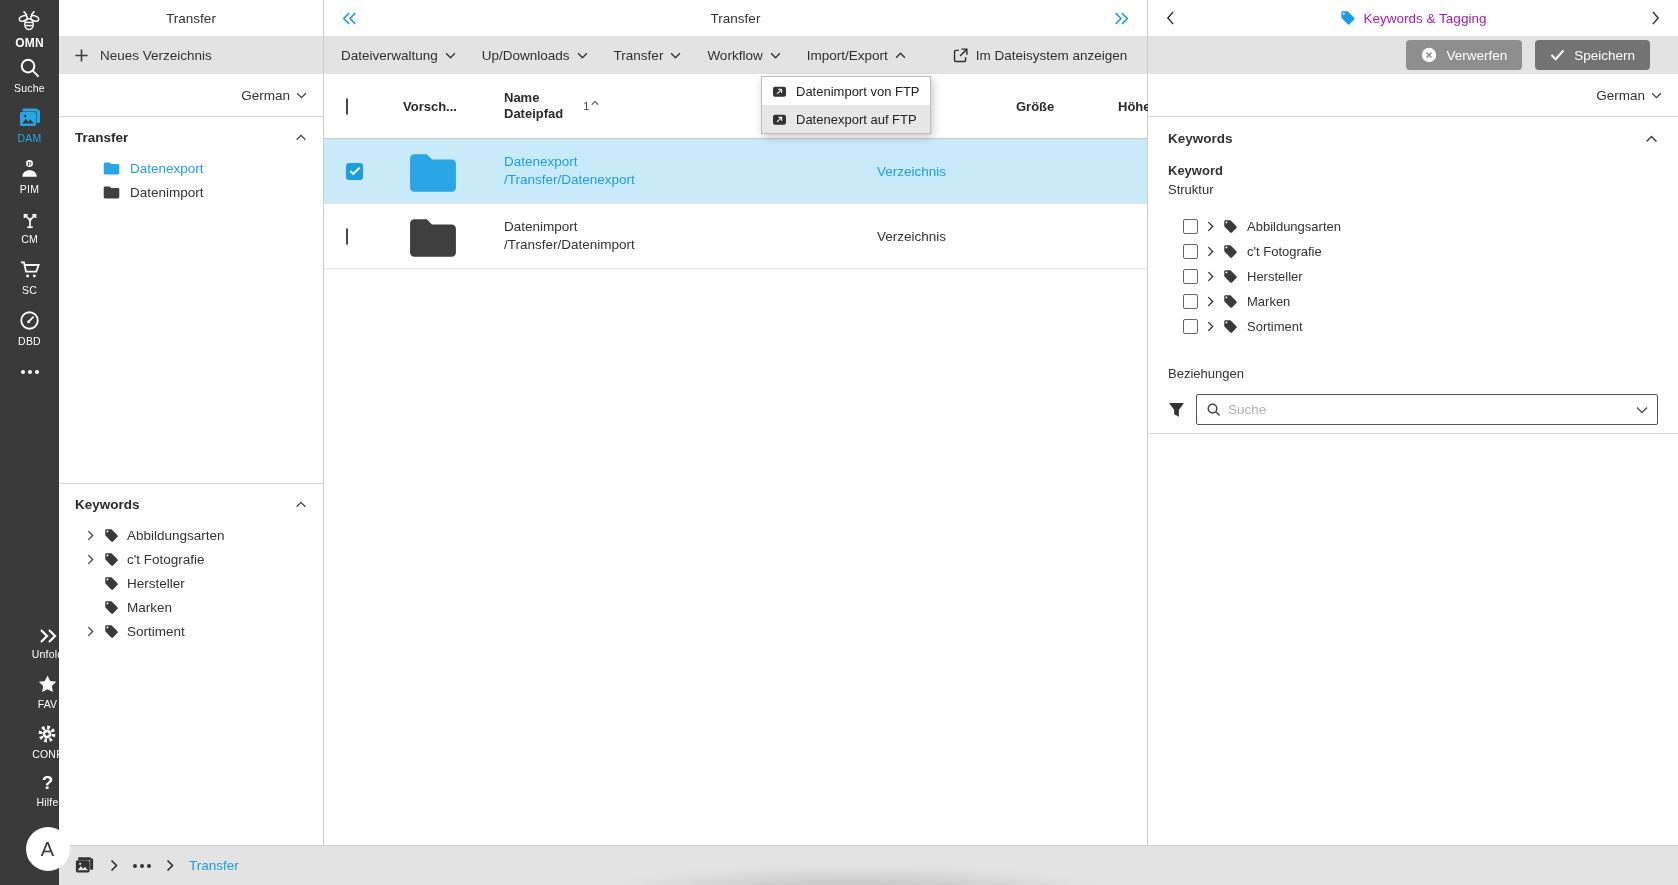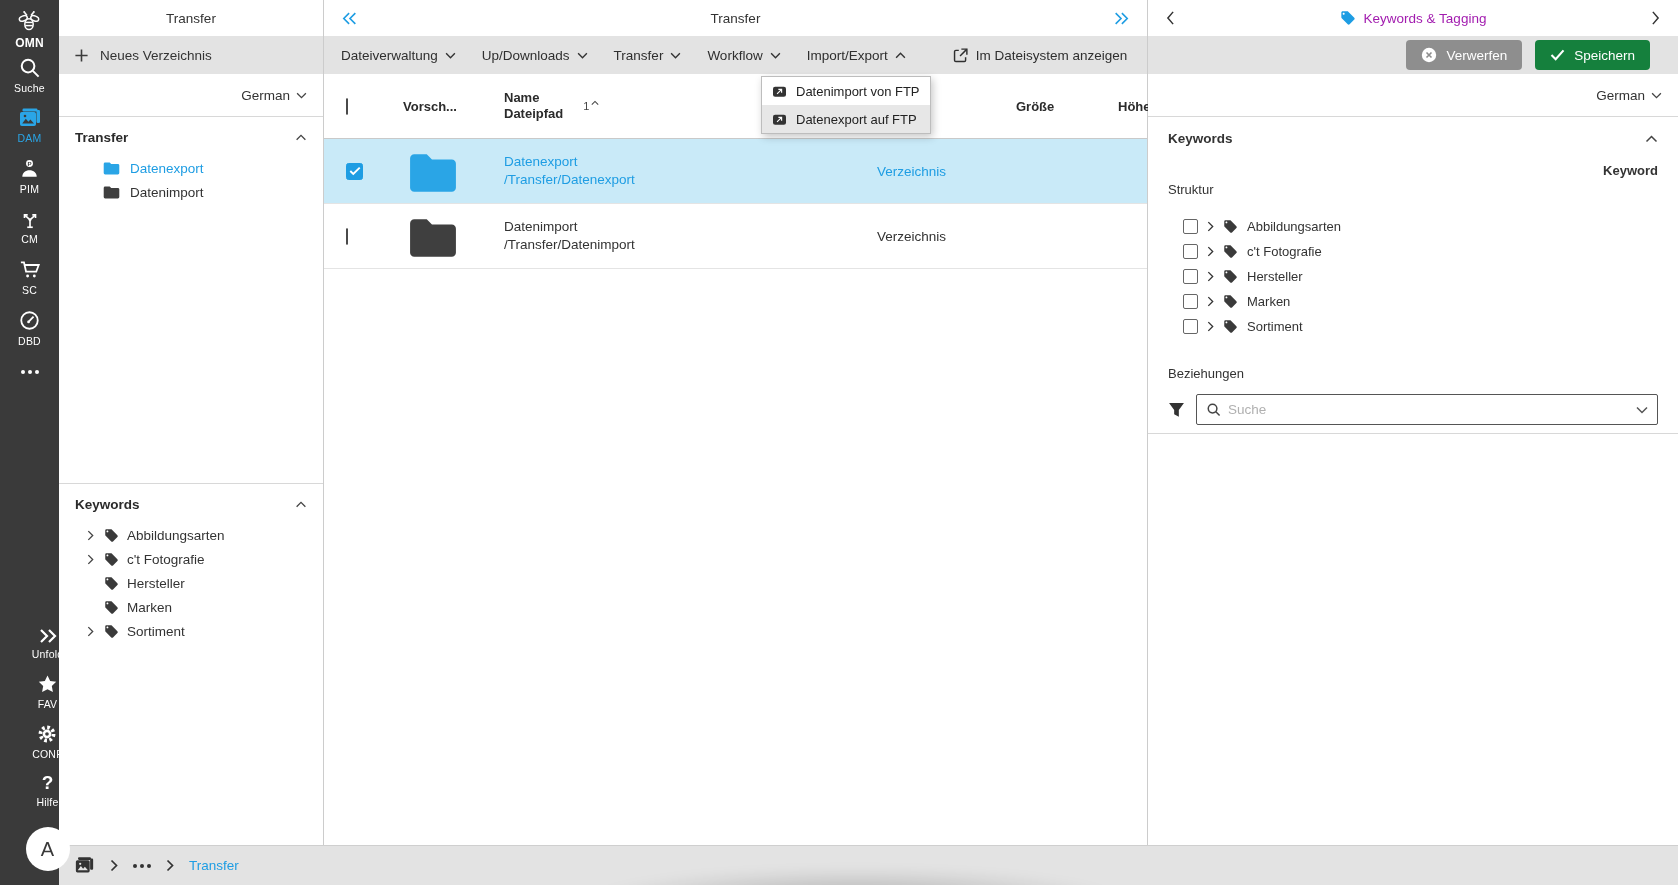--- a/index.html
+++ b/index.html
@@ -76,26 +76,26 @@
   .ctx-item { height:28px; display:flex; align-items:center; gap:9px; padding:0 10px;
               font-size:13px; color:#222; cursor:pointer; white-space:nowrap; }
   .ctx-item.hovered { background:#e7e7e7; }
 
   
   .rp-toolbar { justify-content:flex-end; gap:13px; padding-right:28px; }
   .btn { height:30px; border:none; border-radius:4px; color:#fff; font-size:13.5px;
          font-family:"Liberation Sans",sans-serif; display:flex; align-items:center; gap:9px;
          padding:0 15px; cursor:pointer; }
   .btn-gray { background:#8e8e8e; }
-  .btn-green { background:#15803d; }
+  .btn-green { background:#737373; }
   .rp-lang { border-bottom:1px solid #d8d8d8; }
   .rp-content { padding:0 20px; position:relative; }
   .rp-sec-title { margin-top:14px; display:flex; align-items:center; justify-content:space-between;
                   font-weight:bold; font-size:13.5px; }
-  .rp-field-label { margin-top:17px; font-weight:bold; font-size:13px;text-align:right; }
+  .rp-field-label { margin-top:17px; font-weight:bold; font-size:13px; }
   .rp-field-sub { margin-top:4px; font-size:13px; }
   .rp-tree { margin-top:17px; padding-left:15px; }
   .rp-tree-row { display:flex; align-items:center; gap:9px; height:25px; font-size:13px; cursor:pointer; }
   .cb-sm { width:15px; height:15px; border:1px solid #666; border-radius:2px; background:#fff; cursor:pointer; flex:none; }
   .rp-relations { margin-top:27px; font-size:13px; }
   .rp-search-row { margin-top:13px; display:flex; align-items:center; gap:11px; }
   .search-box { flex:1; height:31px; border:1px solid #555; border-radius:2px; background:#fff;
                 display:flex; align-items:center; gap:7px; padding:0 9px; }
   .search-box input { border:none; outline:none; flex:1; font-size:13.5px; color:#333;
                       font-family:"Liberation Sans",sans-serif; background:transparent; }

